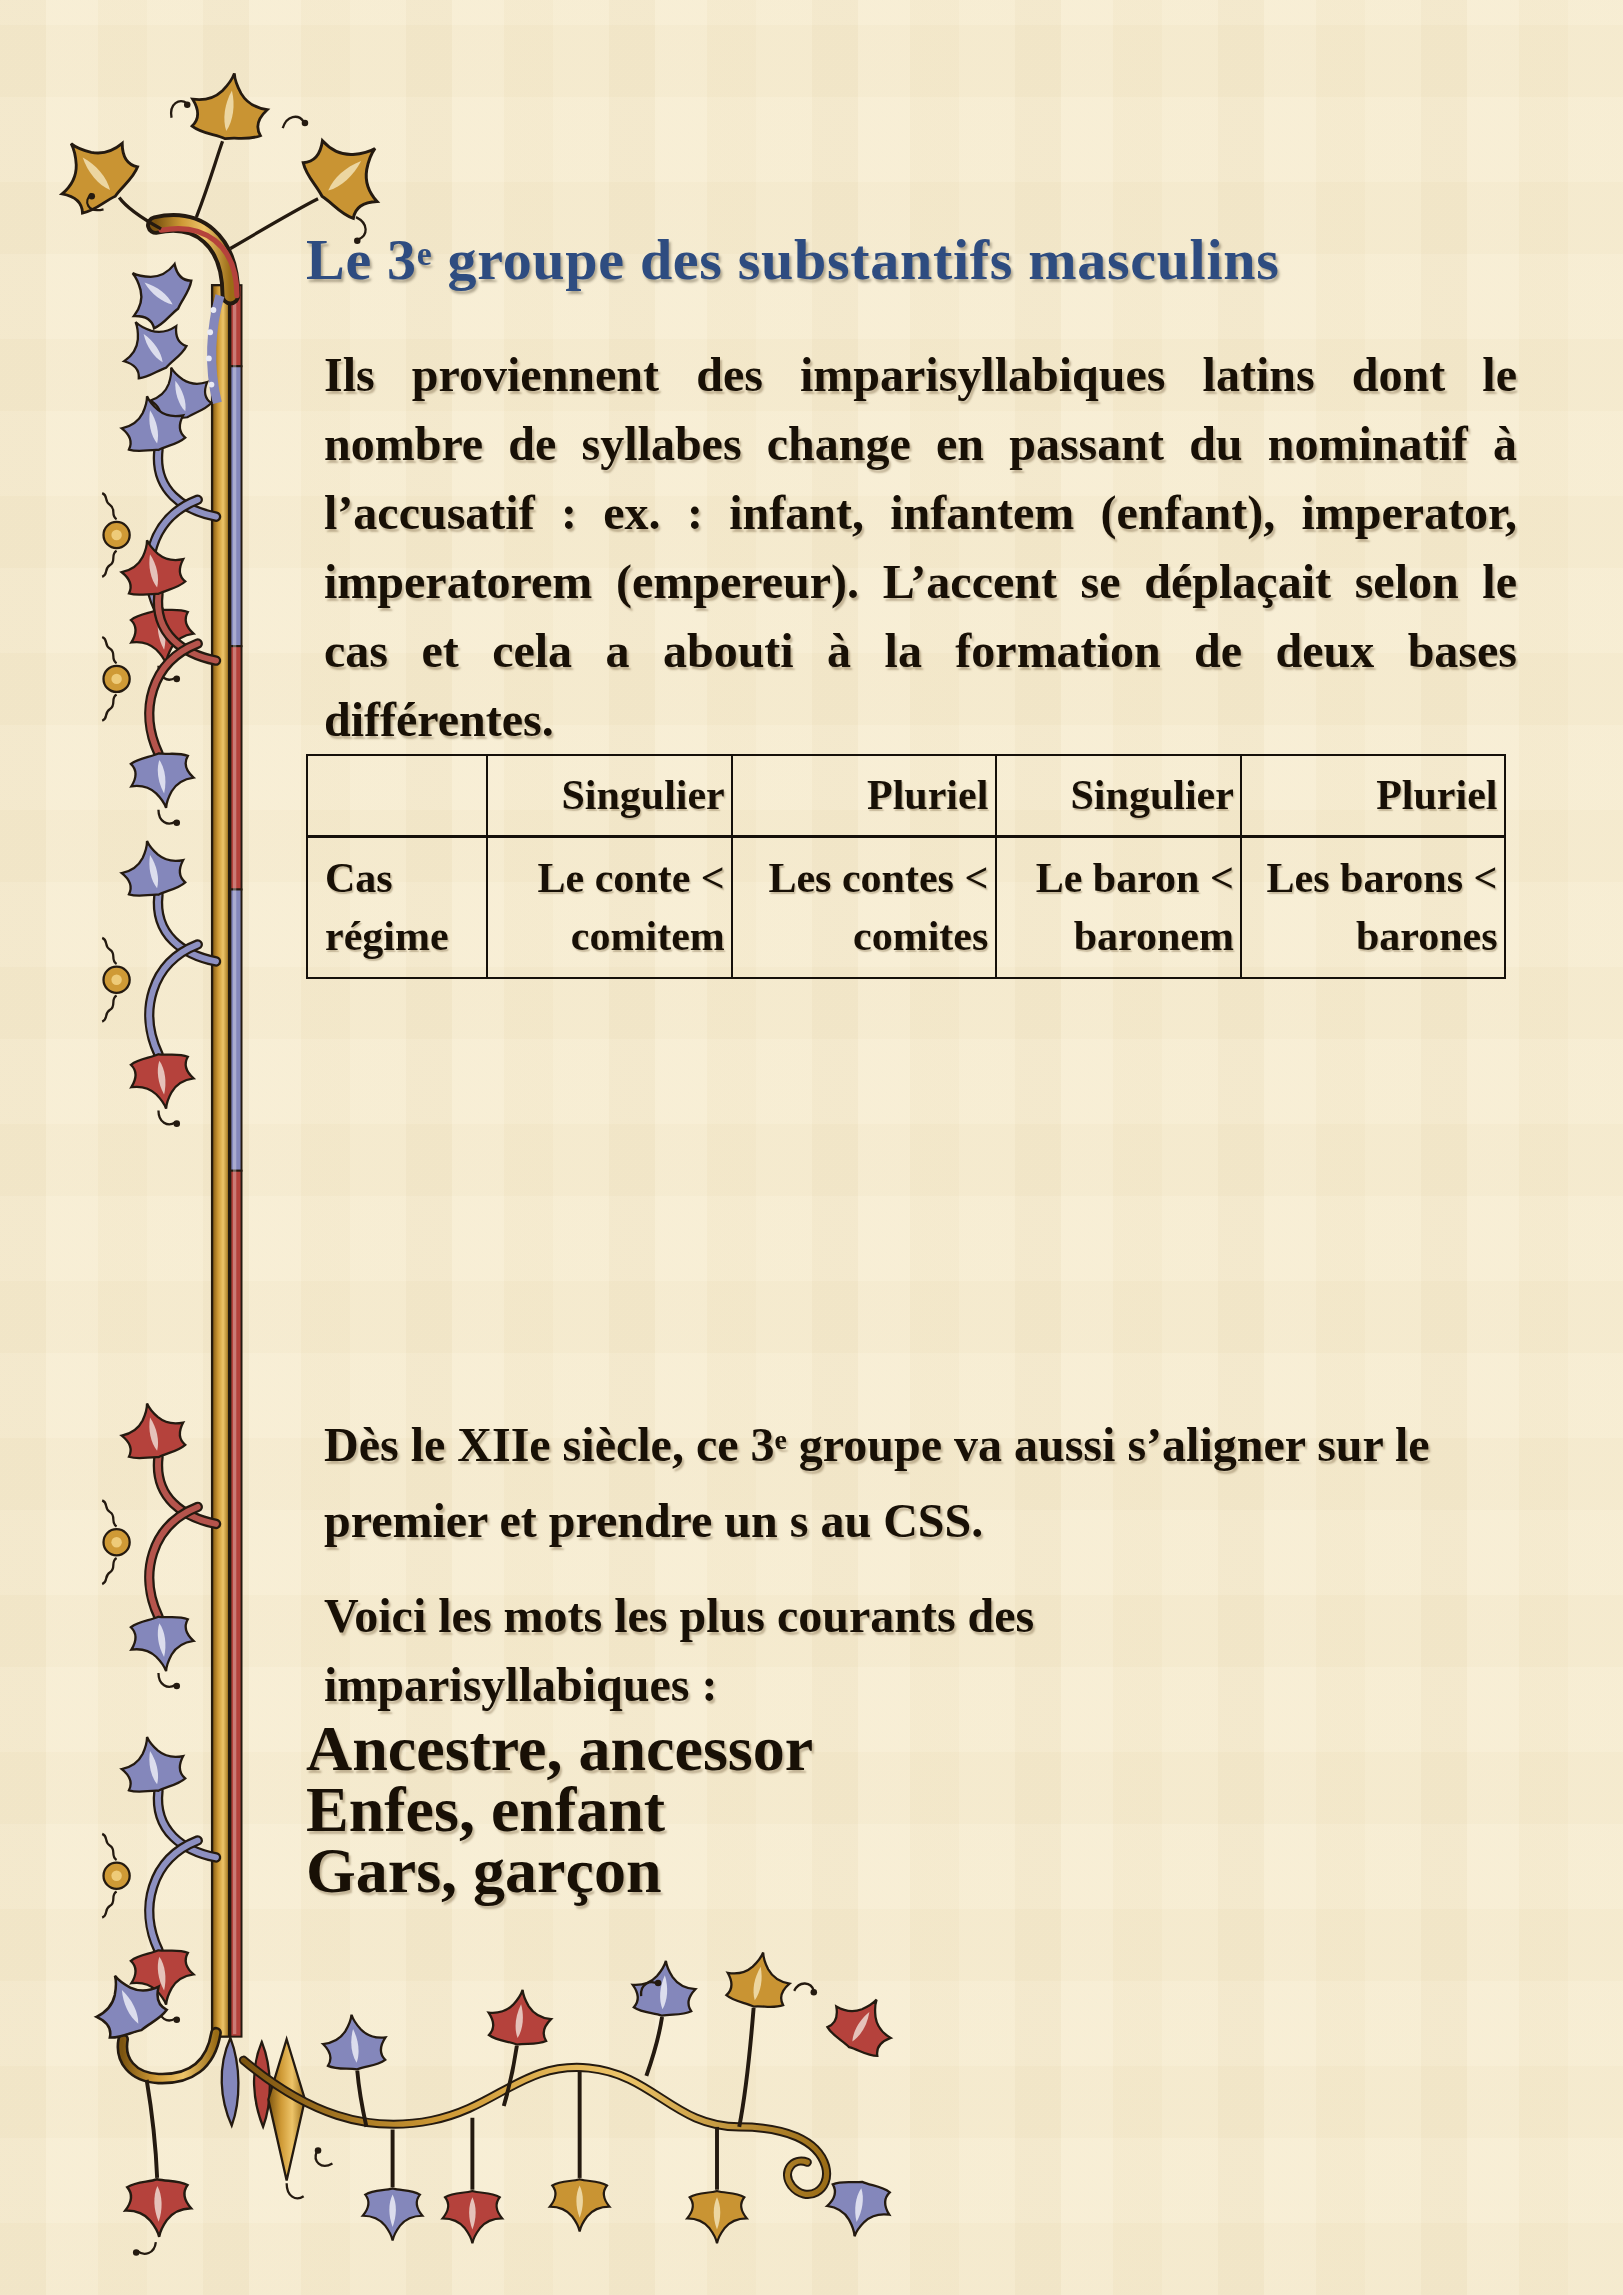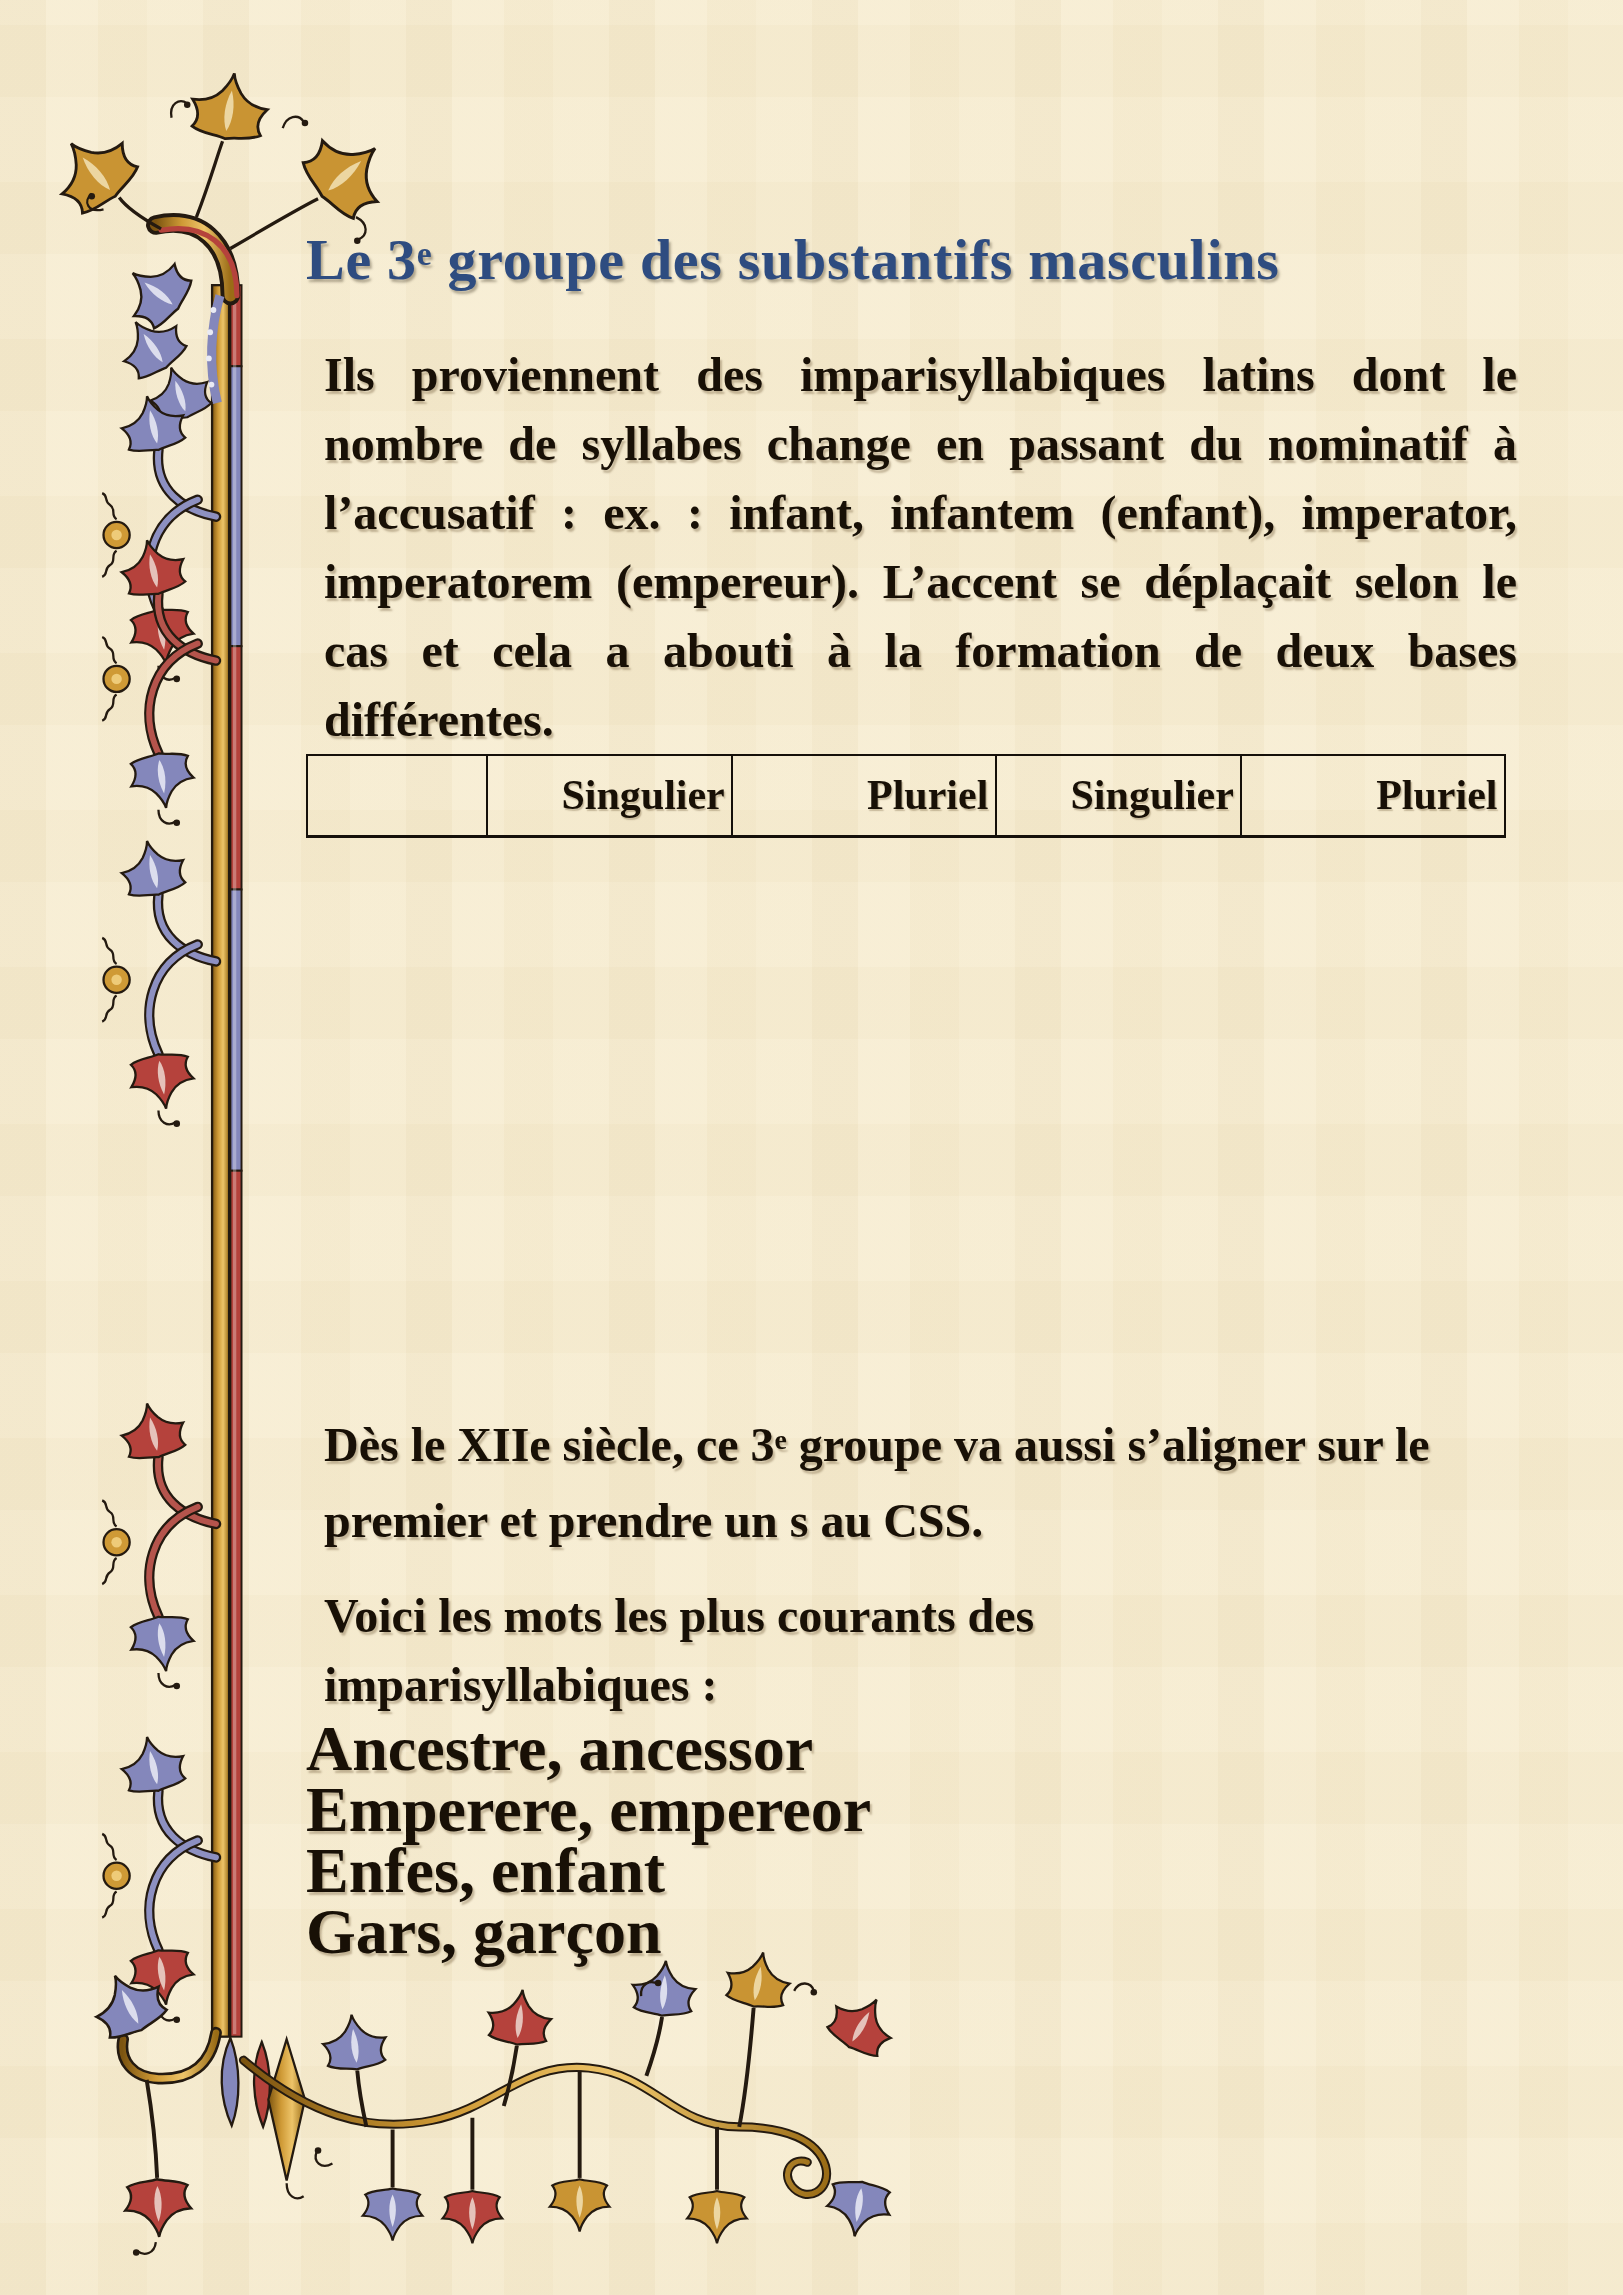--- a/index.html
+++ b/index.html
@@ -257,26 +257,32 @@
   <thead>
     <tr>
       <th></th>
       <th>Singulier</th>
       <th>Pluriel</th>
       <th>Singulier</th>
       <th>Pluriel</th>
     </tr>
   </thead>
   <tbody>
+    <tr>
+      <td class="rowlabel">Cas régime</td>
+      <td>Le conte &lt; comitem</td>
+      <td>Les contes &lt; comites</td>
+      <td>Le baron &lt; baronem</td>
+      <td>Les barons &lt; barones</td>
+    </tr>
   </tbody>
 </table>
 
 <p id="after-table-paragraph" class="blk"><span>Dès le XIIe siècle, ce 3</span><sup class="sup-e">e</sup><span> groupe va aussi s’aligner sur le premier et prendre un s au CSS.</span></p>
 
 <p id="list-intro-paragraph" class="blk">Voici les mots les plus courants des imparisyllabiques :</p>
 
 <ul id="word-list">
   <li>Ancestre, ancessor</li>
-  <li>Emperere, empereor</li>
   <li>Enfes, enfant</li>
   <li>Gars, garçon</li>
 </ul>
 
 
 </body></html>

